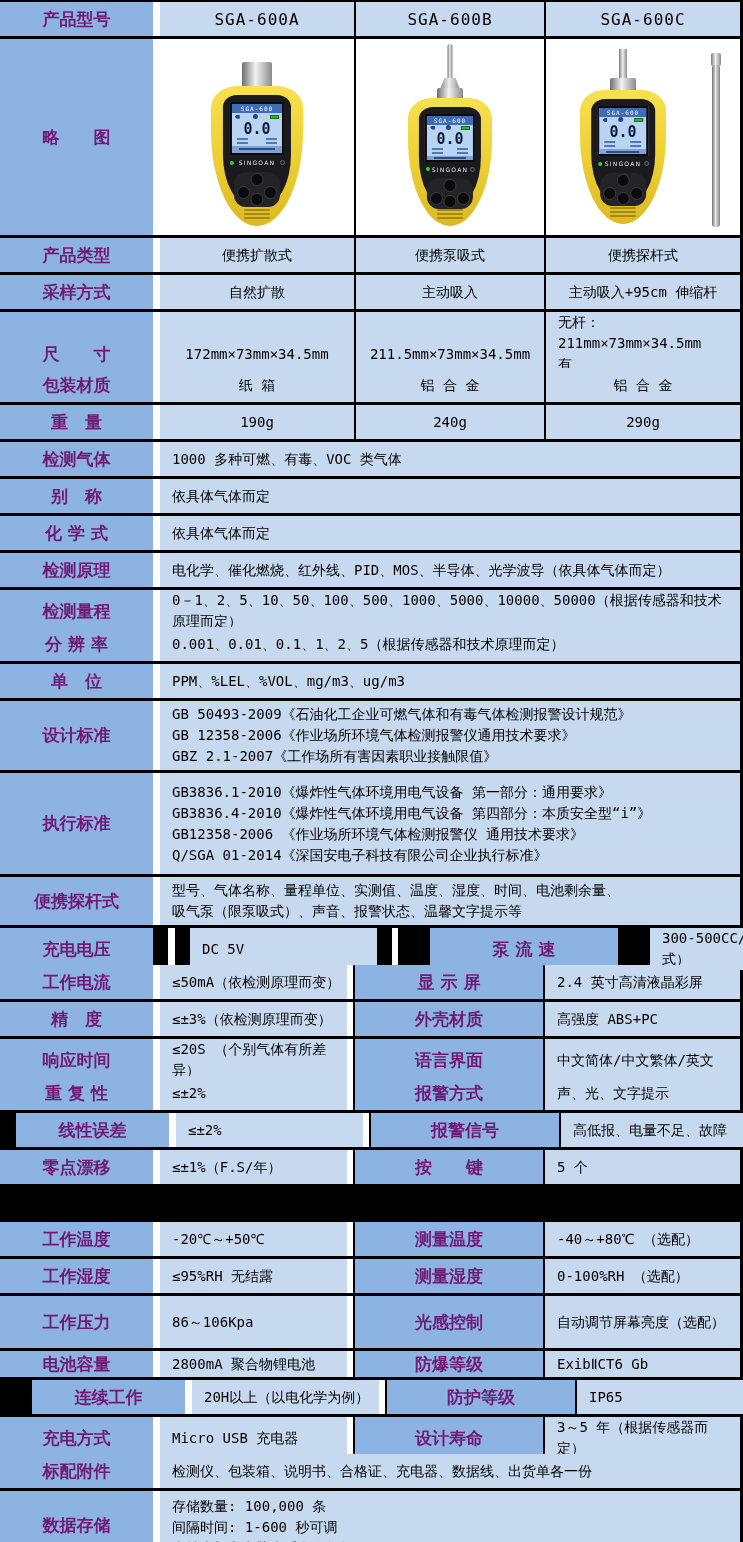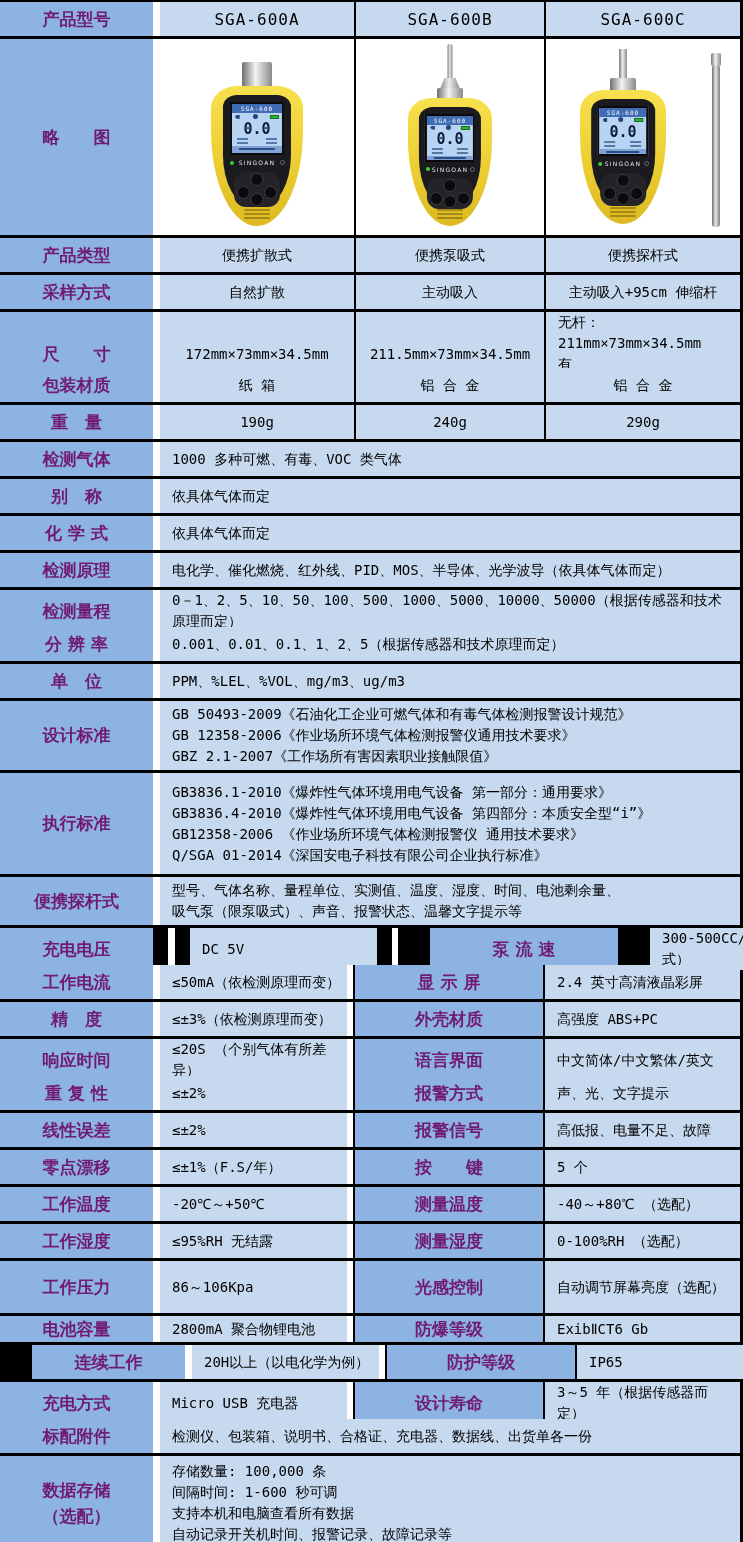--- a/index.html
+++ b/index.html
@@ -451,41 +451,41 @@
     <div class="row r-split" style="height: 34px;">
       <div class="lbl">重 复 性</div>
       <div class="gapw"></div>
       <div class="val left">≤±2%</div>
       <div class="gapw"></div>
       <div class="sepb"></div>
       <div class="lbl">报警方式</div>
       <div class="sepb"></div>
       <div class="val left">声、光、文字提示</div>
     </div>
-    <div class="row r-split" style="height: 34px;">
+    <div class="row r-split" style="height: 34px; padding-left: 16px;">
       <div class="lbl">线性误差</div>
       <div class="gapw"></div>
       <div class="val left">≤±2%</div>
       <div class="gapw"></div>
       <div class="sepb"></div>
       <div class="lbl">报警信号</div>
       <div class="sepb"></div>
       <div class="val left">高低报、电量不足、故障</div>
     </div>
     <div class="row r-split" style="height: 34px;">
       <div class="lbl">零点漂移</div>
       <div class="gapw"></div>
       <div class="val left">≤±1%（F.S/年）</div>
       <div class="gapw"></div>
       <div class="sepb"></div>
       <div class="lbl">按　　键</div>
       <div class="sepb"></div>
       <div class="val left">5 个</div>
     </div>
-    <div class="row r-split" style="height: 34px;">
+    <div class="row r-split" style="height: 34px; margin-top: 35px;">
       <div class="lbl">工作温度</div>
       <div class="gapw"></div>
       <div class="val left">-20℃～+50℃</div>
       <div class="gapw"></div>
       <div class="sepb"></div>
       <div class="lbl">测量温度</div>
       <div class="sepb"></div>
       <div class="val left">-40～+80℃ （选配）</div>
     </div>
     <div class="row r-split" style="height: 34px; border-radius: 13px;">

